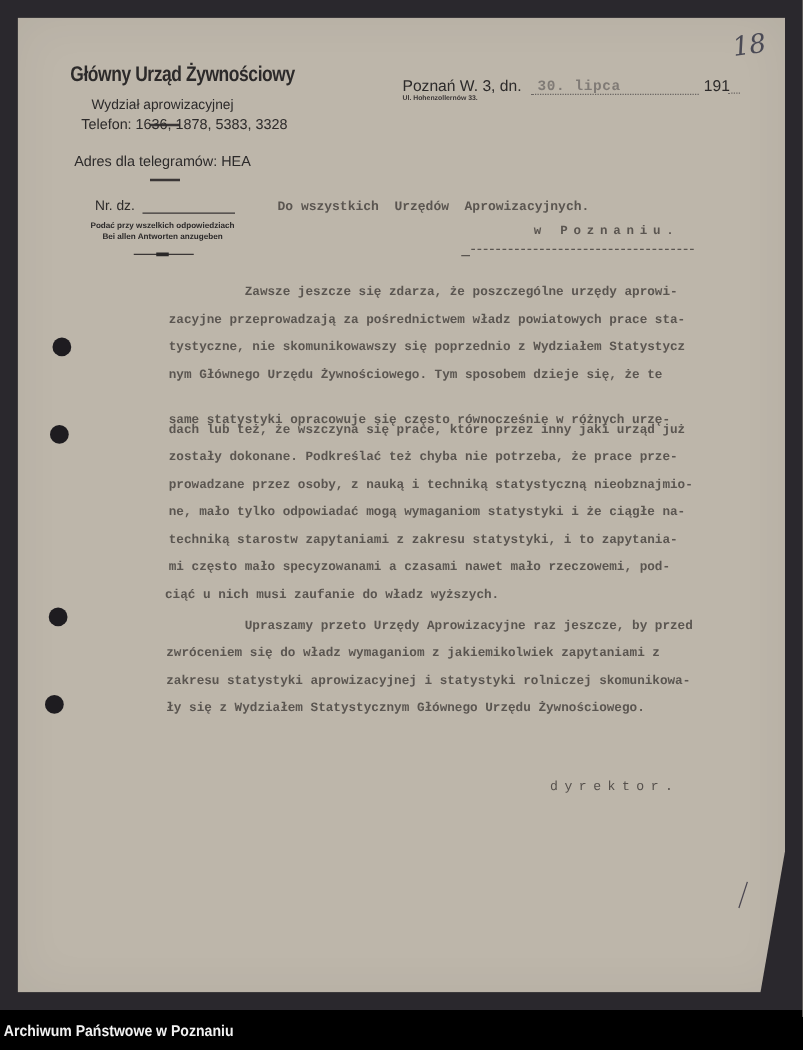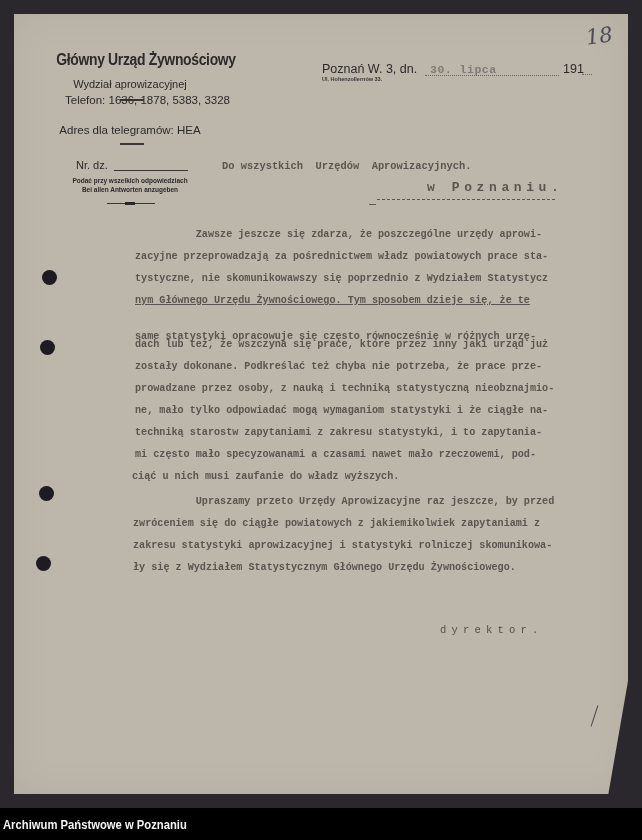--- a/index.html
+++ b/index.html
@@ -29,21 +29,21 @@
   .lh-orn::after { content: ""; position: absolute; left: 18px; top: -1px; width: 10px; height: 3px; background: #2a2828; }
   .place { position: absolute; left: 322px; top: 62px; font-size: 12.5px; color: #2c2a2a; white-space: nowrap; }
   .place-sub { position: absolute; left: 322px; top: 76px; font-size: 5.5px; font-weight: bold; color: #3a3636; }
   .date-typed { position: absolute; left: 430px; top: 63px; font-family: "Liberation Mono", monospace; font-size: 11.5px; font-weight: bold; color: #807b76; letter-spacing: 0.5px; }
   .date-line { position: absolute; left: 425px; top: 75px; width: 134px; border-bottom: 1px dotted #6a6562; }
   .year { position: absolute; left: 563px; top: 62px; font-size: 12.5px; color: #2c2a2a; }
   .year-line { position: absolute; left: 582px; top: 74px; width: 10px; border-bottom: 1px dotted #6a6562; }
   .folio { position: absolute; left: 586px; top: 24px; font-family: "DejaVu Serif", serif; font-style: italic; font-size: 21px; color: #4a4a55; transform: rotate(-8deg); }
   .typed { font-family: "Liberation Mono", monospace; color: #5a5550; font-weight: bold; white-space: pre; position: absolute; }
   .addr1 { left: 222px; top: 160px; font-size: 10.4px; }
-  .addr2 { left: 379px; top: 180px; font-size: 13px; letter-spacing: 4.6px; padding-left: 48px; }
+  .addr2 { left: 379px; top: 180px; font-size: 10px; letter-spacing: 4.6px; padding-left: 48px; }
   .addr-rule { position: absolute; left: 377px; top: 199px; width: 178px; border-bottom: 1.5px dashed #5a5550; }
   .addr-tick { position: absolute; left: 369px; top: 204px; width: 7px; height: 1px; background: #5a5550; }
   .body-line { font-size: 10.15px; left: 135px; }
   .signoff { left: 405px; top: 624px; font-size: 10.5px; letter-spacing: 5.2px; font-weight: normal; color: #55504c; margin-left: 35px; }
   .pen { position: absolute; left: 594px; top: 705px; width: 1.2px; height: 22px; background: #4a4650; transform: rotate(18deg); }
   .footer { position: absolute; left: 0; top: 808px; width: 642px; height: 32px; background: #000; }
   .footer-label { position: absolute; left: 3px; top: 818px; color: #f2f2f2; font-family: "Liberation Sans Narrow","Liberation Sans", sans-serif; font-weight: bold; font-size: 12.5px; transform: scaleX(0.9); transform-origin: left; white-space: nowrap; }
 </style>
 </head>
 <body>
@@ -78,31 +78,31 @@
 <div class="folio">18</div>
 
 <div class="typed addr1">Do wszystkich  Urzędów  Aprowizacyjnych.</div>
 <div class="typed addr2">w Poznaniu.</div>
 <div class="addr-rule"></div>
 <div class="addr-tick"></div>
 
 <div class="typed body-line" style="top:229px;text-align:right;">          Zawsze jeszcze się zdarza, że poszczególne urzędy aprowi-</div>
 <div class="typed body-line" style="top:251px;">zacyjne przeprowadzają za pośrednictwem władz powiatowych prace sta-</div>
 <div class="typed body-line" style="top:273px;">tystyczne, nie skomunikowawszy się poprzednio z Wydziałem Statystycz</div>
-<div class="typed body-line" style="top:295px;text-decoration:underline;">nym Głównego Urzędu Żywnościowego. Tym sposobem dzieje się, że te</div>
+<div class="typed body-line" style="top:295px;">nym Głównego Urzędu Żywnościowego. Tym sposobem dzieje się, że te</div>
 <div class="typed body-line" style="top:331px;">same statystyki opracowuje się często równocześnie w różnych urzę-</div>
 <div class="typed body-line" style="top:339px;">dach lub też, że wszczyna się prace, które przez inny jaki urząd już</div>
 <div class="typed body-line" style="top:361px;">zostały dokonane. Podkreślać też chyba nie potrzeba, że prace prze-</div>
 <div class="typed body-line" style="top:383px;">prowadzane przez osoby, z nauką i techniką statystyczną nieobznajmio-</div>
 <div class="typed body-line" style="top:405px;">ne, mało tylko odpowiadać mogą wymaganiom statystyki i że ciągłe na-</div>
 <div class="typed body-line" style="top:427px;">techniką starostw zapytaniami z zakresu statystyki, i to zapytania-</div>
 <div class="typed body-line" style="top:449px;">mi często mało specyzowanami a czasami nawet mało rzeczowemi, pod-</div>
 <div class="typed body-line" style="top:471px; left:132px;">ciąć u nich musi zaufanie do władz wyższych.</div>
 <div class="typed body-line" style="top:496px;">          Upraszamy przeto Urzędy Aprowizacyjne raz jeszcze, by przed</div>
-<div class="typed body-line" style="top:518px; left:133px;">zwróceniem się do ciągłe powiatowych z jakiemikolwiek zapytaniami z</div>
+<div class="typed body-line" style="top:518px; left:133px;">zwróceniem się do władz wymaganiom z jakiemikolwiek zapytaniami z</div>
 <div class="typed body-line" style="top:540px; left:133px;">zakresu statystyki aprowizacyjnej i statystyki rolniczej skomunikowa-</div>
 <div class="typed body-line" style="top:562px; left:133px;">ły się z Wydziałem Statystycznym Głównego Urzędu Żywnościowego.</div>
 
 <div class="typed signoff">dyrektor.</div>
 
 <div class="pen"></div>
 
 <div class="footer"></div>
 <div class="footer-label">Archiwum Państwowe w Poznaniu</div>
 

